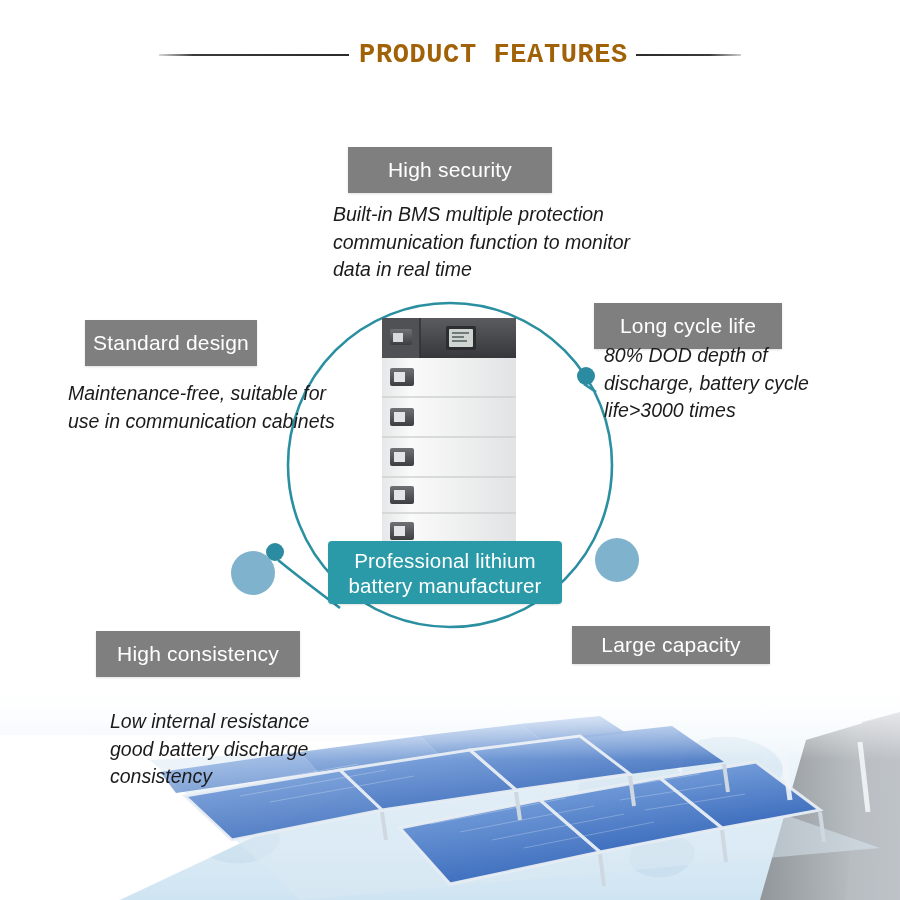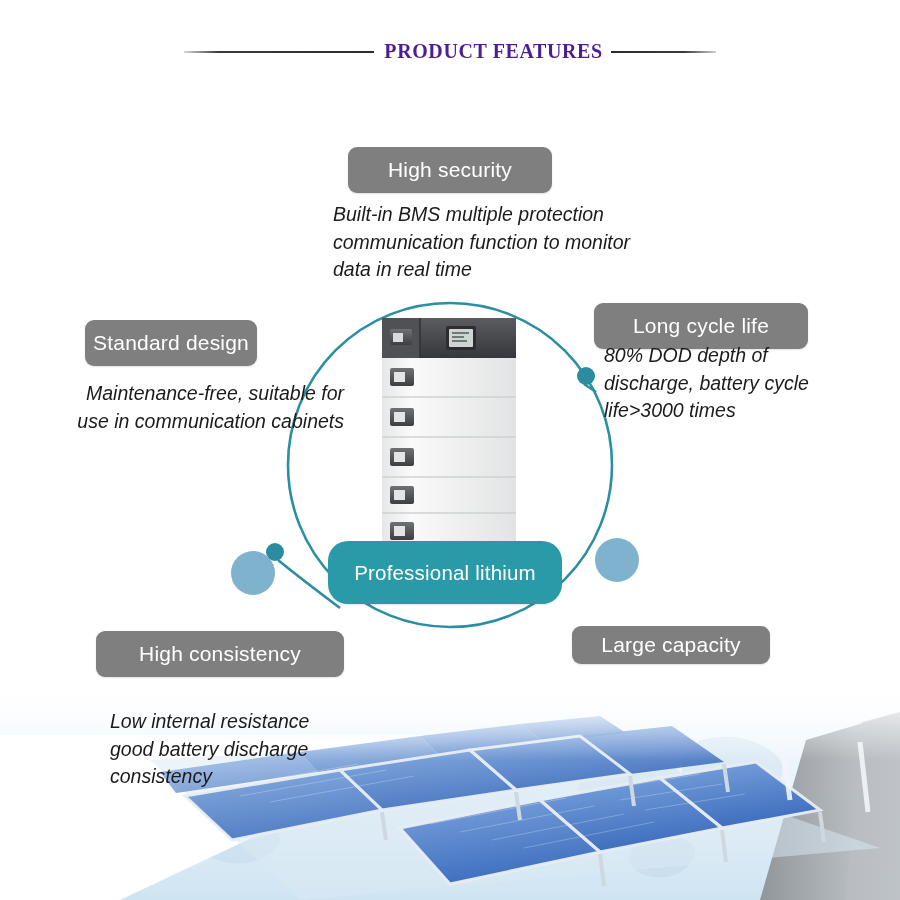--- a/index.html
+++ b/index.html
@@ -20,38 +20,38 @@
   .title-wrap {
     position:absolute; left:0; top:40px; width:900px;
     display:flex; align-items:center; justify-content:center; gap:0;
   }
   .title-rule { height:2px; background:#333; }
   .title-rule.left  { width:190px; margin-right:10px;
       background:linear-gradient(90deg,#d8d8d8 0%,#3a3a3a 18%,#2b2b2b 100%); }
   .title-rule.right { width:105px; margin-left:8px;
       background:linear-gradient(90deg,#2b2b2b 0%,#3a3a3a 70%,#cfcfcf 100%); }
   .title-text {
-    font-size:20px; font-weight:bold; color:#4c1d95;
+    font-size:27px; font-weight:bold; color:#a16207;
     letter-spacing:.6px; white-space:nowrap;
-    font-family:Liberation Serif, serif;
+    font-family:Liberation Mono, monospace;
   }
 
   
   .badge {
     position:absolute;
     display:flex; align-items:center; justify-content:center;
-    border-radius:9px;
+    border-radius:0;
     color:#ffffff;
     font-size:21px;
     letter-spacing:.2px;
     white-space:nowrap;
     box-shadow:0 1px 2px rgba(0,0,0,.12);
   }
   .badge.gray { background:#7f7f7f; }
-  .badge.teal { background:#2a9aa8; border-radius:20px; line-height:1.22;
+  .badge.teal { background:#2a9aa8; border-radius:4px; line-height:1.22;
                 flex-direction:column; font-size:20.5px; }
 
   
   .feat-text {
     position:absolute;
     color:#1b1b1b;
     font-size:19.5px;
     line-height:1.42;
     white-space:pre-line;
     font-style:italic;
@@ -284,35 +284,36 @@
   <div class="badge gray" style="left:348px; top:147px; width:204px; height:46px;">
     <span>High security</span>
   </div>
   <div class="feat-text" style="left:333px; top:201px; width:330px;">Built-in BMS multiple protection
 communication function to monitor
 data in real time</div>
 
   <div class="badge gray" style="left:85px; top:320px; width:172px; height:46px;">
     <span>Standard design</span>
   </div>
-  <div class="feat-text" style="left:74px; top:380px; width:270px;text-align:right;">Maintenance-free, suitable for
+  <div class="feat-text" style="left:68px; top:380px; width:270px;">Maintenance-free, suitable for
 use in communication cabinets</div>
 
-  <div class="badge gray" style="left:594px; top:303px; width:214px; height:46px;">
+  <div class="badge gray" style="left:594px; top:303px; width:188px; height:46px;">
     <span>Long cycle life</span>
   </div>
   <div class="feat-text" style="left:604px; top:342px; width:250px;">80% DOD depth of
 discharge, battery cycle
 life&gt;3000 times</div>
 
   <div class="badge teal" style="left:328px; top:541px; width:234px; height:63px;">
     <span>Professional lithium</span>
-  </div>
-
-  <div class="badge gray" style="left:96px; top:631px; width:248px; height:46px;text-align:right;">
+    <span>battery manufacturer</span>
+  </div>
+
+  <div class="badge gray" style="left:96px; top:631px; width:204px; height:46px;text-align:right;">
     <span>High consistency</span>
   </div>
   <div class="feat-text" style="left:94px; top:708px; width:270px;margin-left:16px;">Low internal resistance
 good battery discharge
 consistency</div>
 
   <div class="badge gray" style="left:572px; top:626px; width:198px; height:38px;">
     <span>Large capacity</span>
   </div>
 

